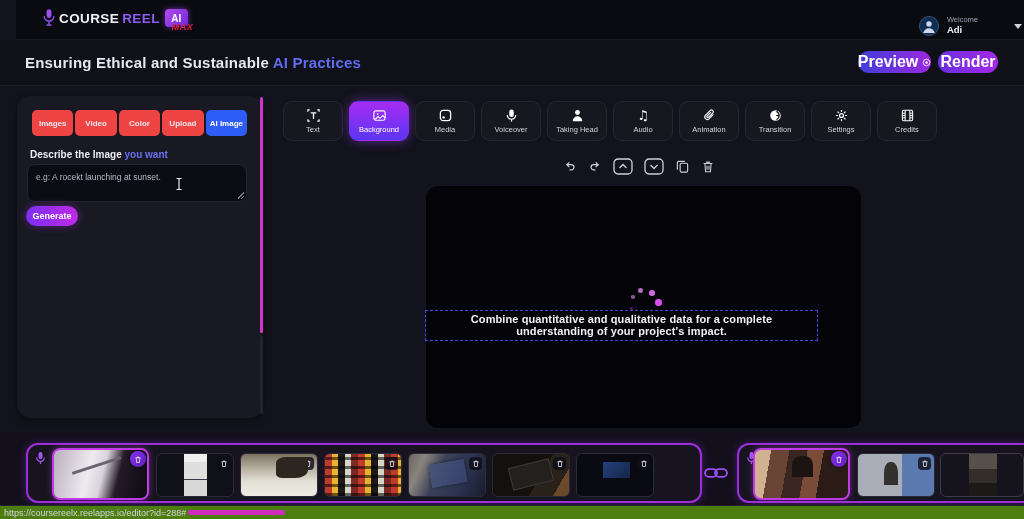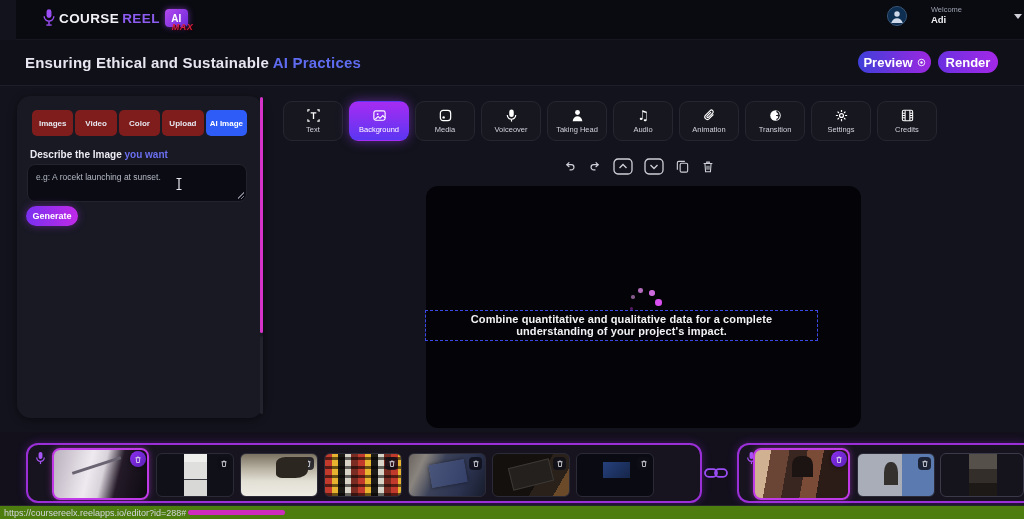--- a/index.html
+++ b/index.html
@@ -9,43 +9,43 @@
 
   
   .topbar { position:absolute; top:0; left:0; width:1024px; height:40px; background:#0a0b11; border-bottom:1px solid #17181f;margin-left:16px; }
   .logo { position:absolute; left:26px; top:8px; display:flex; align-items:center; gap:3px; }
   .logo-mic { width:14px; height:20px; color:#9b4ef5; }
   .logo-course { font-size:13.5px; font-weight:800; color:#f2f2f6; letter-spacing:.4px; }
   .logo-reel { font-size:13.5px; font-weight:800; color:#8d5cf0; letter-spacing:.4px; }
   .logo-badge-wrap { position:relative; margin-left:2px; }
   .logo-ai { display:flex; align-items:center; justify-content:center; width:23px; height:18px; border-radius:4px; background:linear-gradient(135deg,#b44af0,#6d28d9); color:#fff; font-size:10px; font-weight:800; box-shadow:0 0 6px rgba(160,70,240,.6); }
   .logo-max { position:absolute; left:7px; top:13px; font-size:9px; font-weight:900; font-style:italic; color:#d81f3c; letter-spacing:.5px; text-shadow:1px 1px 1px #2a0008; }
-  .account { position:absolute; right:18px; top:6px; display:flex; align-items:center; gap:24px;padding-left:32px; }
+  .account { position:absolute; right:18px; top:16px; display:flex; align-items:center; gap:8px;padding-left:32px; }
   .avatar { width:20px; height:20px; border-radius:50%; overflow:hidden; background:#0e2f52; border:1px solid #3a587a; }
   .acct-text { line-height:1.15; }
   .acct-welcome { font-size:7.5px; color:#9aa0ae; }
   .acct-name { font-size:9.5px; font-weight:700; color:#f0f0f4; }
   .caret { width:0; height:0; border-left:4px solid transparent; border-right:4px solid transparent; border-top:5px solid #cfd0d8; margin-left:28px; }
 
   
   .titlebar { position:absolute; top:40px; left:0; width:1024px; height:46px; background:#0f1018; border-bottom:1px solid #1d1e28; }
   .page-title { position:absolute; left:25px; top:14px; font-size:15px; font-weight:700; letter-spacing:.2px; }
   .page-title .t-main { color:#e8e6f0; }
   .page-title .t-accent { color:#5f6cf0; }
-  .pill-btn { position:absolute; top:51px; height:22px; border:none; border-radius:11px; color:#fff; font-size:13px; font-weight:600; display:flex; align-items:center; justify-content:center; gap:4px; cursor:pointer; font-family:inherit; }
+  .pill-btn { position:absolute; top:51px; height:22px; border:none; border-radius:11px; color:#fff; font-size:16px; font-weight:600; display:flex; align-items:center; justify-content:center; gap:4px; cursor:pointer; font-family:inherit; }
   .btn-preview { left:858px; width:73px; top:11px; background:linear-gradient(90deg,#3f3fd9,#9c27e0); }
   .btn-render { left:938px; width:60px; top:11px; background:linear-gradient(90deg,#6a30e0,#a428e8); }
 
   
   .workspace { position:absolute; top:86px; left:0; width:1024px; height:346px; background:#12131c; }
 
   
   .panel { position:absolute; left:17px; top:10px; width:246px; height:322px; background:#181923; border-radius:14px; box-shadow:0 2px 8px rgba(0,0,0,.4); }
   .tabs { position:absolute; left:15px; top:14px; width:215px; height:26px; display:flex; gap:2px; }
-  .tab { flex:1; display:flex; align-items:center; justify-content:center; background:#7f1d1d; border-radius:5px; color:#e6e6ee; font-size:8px; font-weight:600; cursor:pointer; }
+  .tab { flex:1; display:flex; align-items:center; justify-content:center; background:#ef4444; border-radius:5px; color:#e6e6ee; font-size:8px; font-weight:600; cursor:pointer; }
   .tab.active { background:#2e5cf6; color:#fff; }
   .describe { position:absolute; left:13px; top:53px; font-size:10px; font-weight:700; }
   .describe .d-main { color:#eceaf2; }
   .describe .d-accent { color:#6b6ff0; }
   .prompt-wrap { position:absolute; left:10px; top:68px; width:220px; height:38px; }
   .prompt { width:220px; height:38px; background:#0b0c13; border:1px solid #23232e; border-radius:8px; resize:none; color:#d8dae2; font-size:8.5px; padding:7px 8px; font-family:inherit; outline:none; }
   .prompt::placeholder { color:#b4b8c4; }
   .ibeam { position:absolute; left:148px; top:13px; width:8px; height:14px; color:#e8e8f0; }
   .resize-grip { position:absolute; right:3px; bottom:3px; width:7px; height:7px; background:
     linear-gradient(135deg, transparent 0 50%, #7a7a88 50% 58%, transparent 58% 72%, #7a7a88 72% 80%, transparent 80%); }

